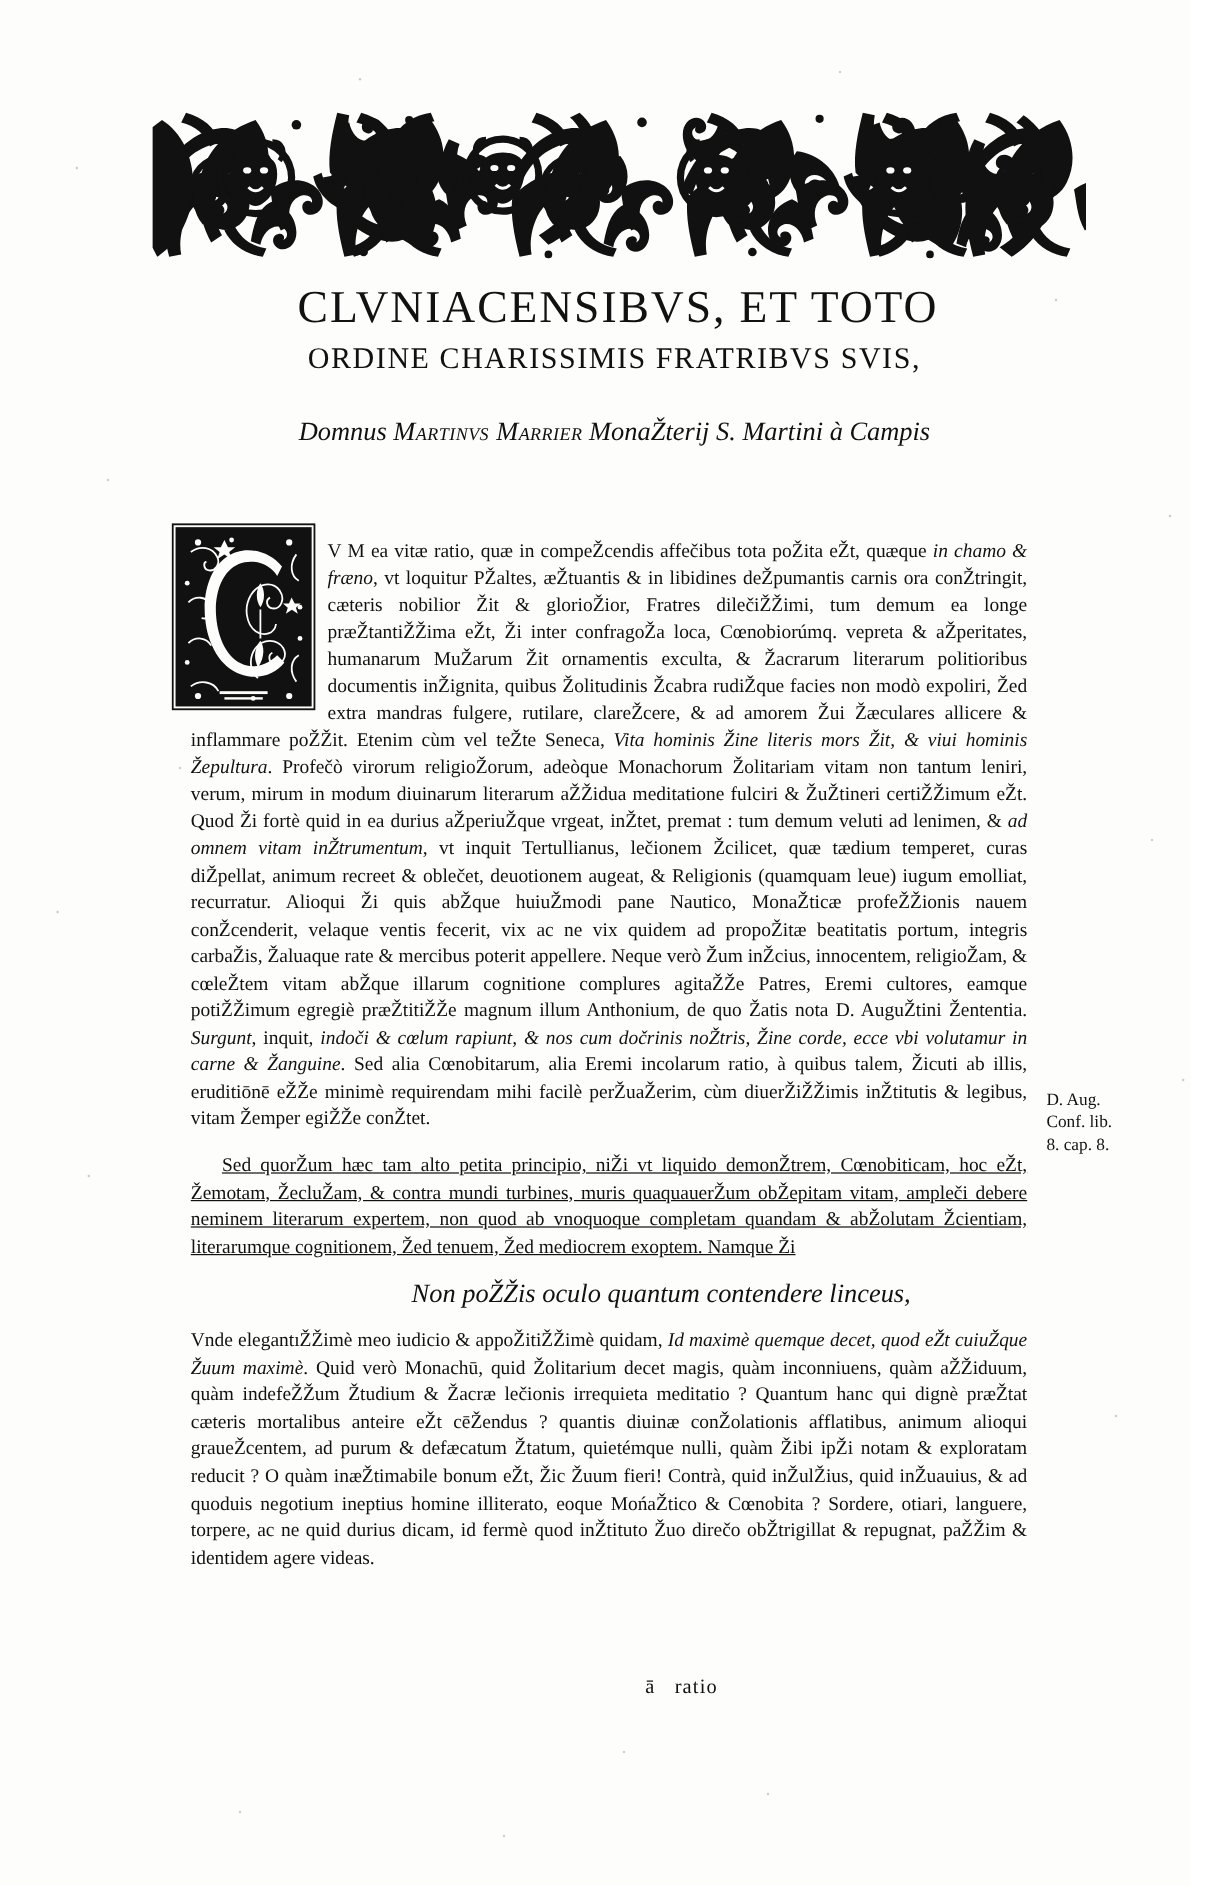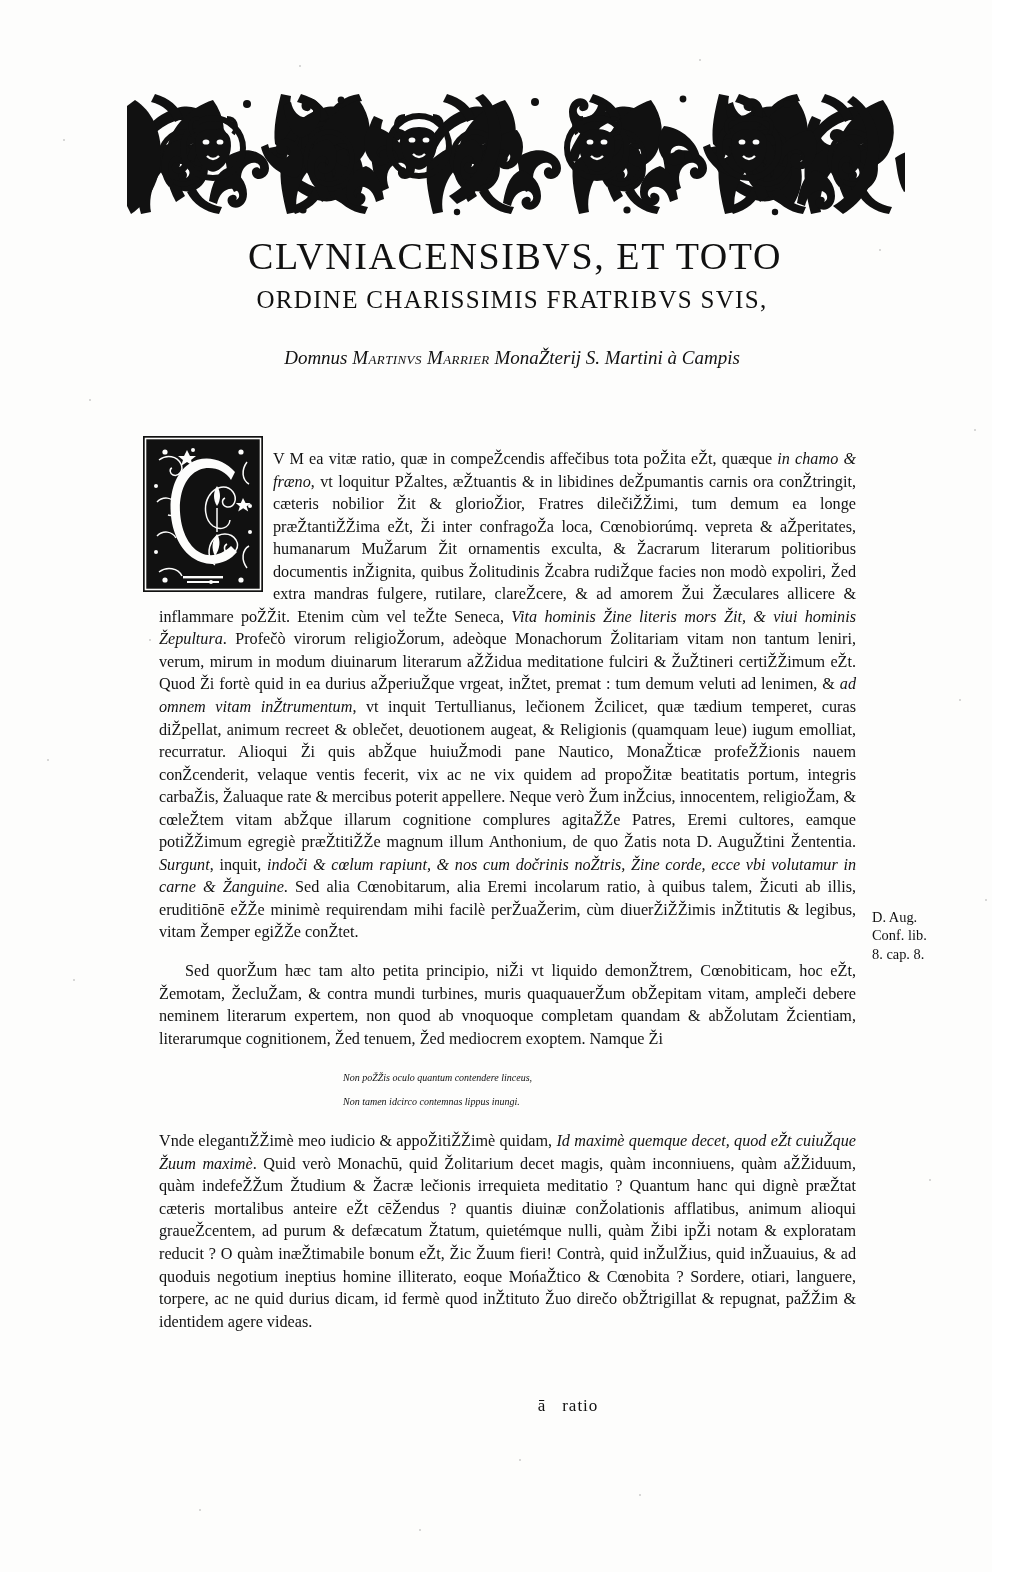--- a/index.html
+++ b/index.html
@@ -68,21 +68,21 @@
     text-align: center;
   }
 
   .byline {
     position: absolute;
     left: 0;
     top: 344px;
     width: 1024px;
     text-align: center;
     font-style: italic;
-    font-size: 19px;
+    font-size: 22px;
     line-height: 1.48;
   }
   .byline .sc {
     font-variant: small-caps;
     font-style: italic;
     letter-spacing: .4px;
   }
 
   
   .body {
@@ -90,39 +90,39 @@
     left: 143px;
     top: 432px;
     width: 729px;
     font-size: 16.2px;
     line-height: 22.55px;
     text-align: justify;
     text-justify: inter-word;
     hyphens: manual;
   }
   .body p { margin: 16px; }
-  .body p.indent { text-indent: 26px; }
+  .body p.indent { text-indent: 26px; text-decoration: underline; }
   .body i { font-style: italic; }
 
   
   .initial {
     float: left;
     width: 120px;
     height: 156px;
     margin: 4px 10px 0 0;
     shape-outside: inset(0);
   }
   .initial svg { display: block; width: 120px; height: 156px; }
 
   
   .verse {
     margin: 2px 0 2px 0;
     padding-left: 200px;
     font-style: italic;
-    font-size: 10px;
+    font-size: 22px;
     line-height: 24px;
     text-align: left;
     text-indent: 0;
   }
   .verse div { white-space: nowrap; }
 
   
   .marginal {
     position: absolute;
     left: 872px;
@@ -307,21 +307,20 @@
           <rect x="44" y="145" width="32" height="2"></rect>
         </g>
       </svg>
     </div>
 
     <p class="" id="p1"><span>V M ea vitæ ratio, quæ in compeŽcendis affečibus tota poŽita eŽt, quæque </span><i>in chamo &amp; fræno</i><span>, vt loquitur PŽaltes, æŽtuantis &amp; in libidines deŽpumantis carnis ora conŽtringit, cæteris nobilior Žit &amp; glorioŽior, Fratres dilečiŽŽimi, tum demum ea longe præŽtantiŽŽima eŽt, Ži inter confragoŽa loca, Cœnobiorúmq. vepreta &amp; aŽperitates, humanarum MuŽarum Žit ornamentis exculta, &amp; Žacrarum literarum politioribus documentis inŽignita, quibus Žolitudinis Žcabra rudiŽque facies non modò expoliri, Žed extra mandras fulgere, rutilare, clareŽcere, &amp; ad amorem Žui Žæculares allicere &amp; inflammare poŽŽit. Etenim cùm vel teŽte Seneca, </span><i>Vita hominis Žine literis mors Žit, &amp; viui hominis Žepultura</i><span>. Profečò virorum religioŽorum, adeòque Monachorum Žolitariam vitam non tantum leniri, verum, mirum in modum diuinarum literarum aŽŽidua meditatione fulciri &amp; ŽuŽtineri certiŽŽimum eŽt. Quod Ži fortè quid in ea durius aŽperiuŽque vrgeat, inŽtet, premat : tum demum veluti ad lenimen, &amp; </span><i>ad omnem vitam inŽtrumentum</i><span>, vt inquit Tertullianus, lečionem Žcilicet, quæ tædium temperet, curas diŽpellat, animum recreet &amp; oblečet, deuotionem augeat, &amp; Religionis (quamquam leue) iugum emolliat, recurratur. Alioqui Ži quis abŽque huiuŽmodi pane Nautico, MonaŽticæ profeŽŽionis nauem conŽcenderit, velaque ventis fecerit, vix ac ne vix quidem ad propoŽitæ beatitatis portum, integris carbaŽis, Žaluaque rate &amp; mercibus poterit appellere. Neque verò Žum inŽcius, innocentem, religioŽam, &amp; cœleŽtem vitam abŽque illarum cognitione complures agitaŽŽe Patres, Eremi cultores, eamque potiŽŽimum egregiè præŽtitiŽŽe magnum illum Anthonium, de quo Žatis nota D. AuguŽtini Žententia. </span><i>Surgunt</i><span>, inquit, </span><i>indoči &amp; cœlum rapiunt, &amp; nos cum dočrinis noŽtris, Žine corde, ecce vbi volutamur in carne &amp; Žanguine</i><span>. Sed alia Cœnobitarum, alia Eremi incolarum ratio, à quibus talem, Žicuti ab illis, eruditiōnē eŽŽe minimè requirendam mihi facilè perŽuaŽerim, cùm diuerŽiŽŽimis inŽtitutis &amp; legibus, vitam Žemper egiŽŽe conŽtet.</span></p>
     <p class="indent" id="p2"><span>Sed quorŽum hæc tam alto petita principio, niŽi vt liquido demonŽtrem, Cœnobiticam, hoc eŽt, Žemotam, ŽecluŽam, &amp; contra mundi turbines, muris quaquauerŽum obŽepitam vitam, ampleči debere neminem literarum expertem, non quod ab vnoquoque completam quandam &amp; abŽolutam Žcientiam, literarumque cognitionem, Žed tenuem, Žed mediocrem exoptem. Namque Ži</span></p>
 
     <div class="verse">
       <div>Non poŽŽis oculo quantum contendere linceus,</div>
-      <div>Non tamen idcirco contemnas lippus inungi.</div>
     </div>
 
     <p class="" id="p3"><span>Vnde elegantıŽŽimè meo iudicio &amp; appoŽitiŽŽimè quidam, </span><i>Id maximè quemque decet, quod eŽt cuiuŽque Žuum maximè</i><span>. Quid verò Monachū, quid Žolitarium decet magis, quàm inconniuens, quàm aŽŽiduum, quàm indefeŽŽum Žtudium &amp; Žacræ lečionis irrequieta meditatio ? Quantum hanc qui dignè præŽtat cæteris mortalibus anteire eŽt cēŽendus ? quantis diuinæ conŽolationis afflatibus, animum alioqui graueŽcentem, ad purum &amp; defæcatum Žtatum, quietémque nulli, quàm Žibi ipŽi notam &amp; exploratam reducit ? O quàm inæŽtimabile bonum eŽt, Žic Žuum fieri! Contrà, quid inŽulŽius, quid inŽuauius, &amp; ad quoduis negotium ineptius homine illiterato, eoque MońaŽtico &amp; Cœnobita ? Sordere, otiari, languere, torpere, ac ne quid durius dicam, id fermè quod inŽtituto Žuo direčo obŽtrigillat &amp; repugnat, paŽŽim &amp; identidem agere videas.</span></p>
   </div>
 
   <div class="signature">
     <span>ā</span><span class="gap"></span><span>ratio</span>
   </div>
 
   <svg class="speckle" aria-hidden="true">

